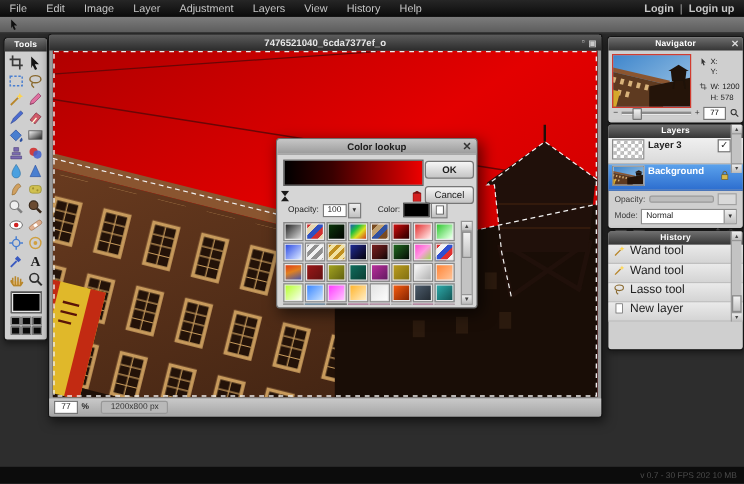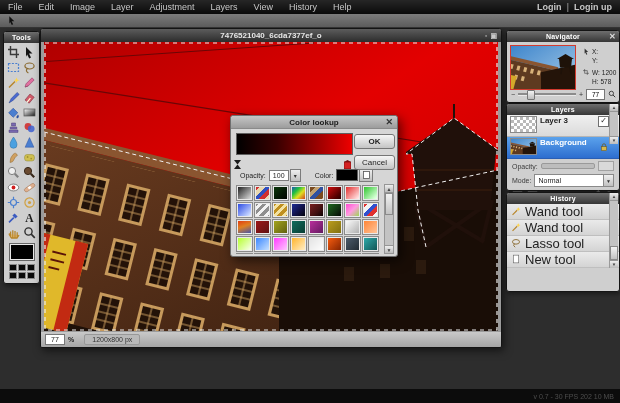--- a/index.html
+++ b/index.html
@@ -80,21 +80,21 @@
   .slider-track{flex:1;height:4px;background:#bdbdbd;border:1px solid #9a9a9a;border-radius:2px}
   .slider-valbox{width:14px;height:8px;background:#d9d9d9;border:1px solid #a2a2a2}
   .select-box{flex:1;height:11px;background:#fff;border:1px solid #8a8a8a;font-size:7px;color:#222;display:flex;align-items:center;padding-left:3px;cursor:pointer;position:relative}
   .select-arrow{position:absolute;right:0;top:0;width:9px;height:100%;background:linear-gradient(#efefef,#c0c0c0);border-left:1px solid #8a8a8a;font-size:5px;display:flex;align-items:center;justify-content:center;color:#333}
   .layers-toolbar{display:flex;align-items:center;gap:3px;padding:2px 4px 0}
   .tb-btn{width:12px;height:10px;display:flex;align-items:center;justify-content:center;cursor:pointer}
   .tb-spacer{flex:1}
   
   .history-panel{left:506px;top:164px;width:112px;height:98px}
   .hist-rows{position:relative}
-  .hist-item{height:15px;display:flex;align-items:center;gap:4px;padding:0 11px 0 4px;font-size:13px;color:#222;background:linear-gradient(#eaeaea,#d4d4d4);border-bottom:1px solid #bfbfbf;cursor:pointer;white-space:nowrap}
+  .hist-item{height:15px;display:flex;align-items:flex-start;gap:4px;padding:0 11px 0 4px;font-size:10px;color:#222;background:linear-gradient(#eaeaea,#d4d4d4);border-bottom:1px solid #bfbfbf;cursor:pointer;white-space:nowrap}
   .hist-item.selected{background:linear-gradient(#5ba2ec,#2d6ecf);color:#fff;font-weight:bold;border-bottom:1px solid #2a5fb4}
   .hist-scroll{position:absolute;right:1px;top:0;width:8px;height:75px;background:#c3c3c3;border-left:1px solid #9a9a9a}
   .hs-arrow{height:7px;background:linear-gradient(#eee,#bbb);border-bottom:1px solid #969696;font-size:4.5px;color:#444;display:flex;align-items:center;justify-content:center}
   .hs-arrow.b{position:absolute;bottom:0;left:0;right:0;border-top:1px solid #969696;border-bottom:none}
   .hs-thumb{position:absolute;left:0;right:0;bottom:8px;height:14px;background:linear-gradient(#f2f2f2,#c2c2c2);border:1px solid #8a8a8a;box-sizing:border-box}
   
   .bottom-strip{position:absolute;left:0;right:0;bottom:0;height:14px;background:#0c0c0c;display:flex;align-items:center;justify-content:flex-end;padding-right:6px;font-size:7px;color:#4d4d4d}
 </style>
 </head>
 <body>
@@ -653,21 +653,21 @@
           <span><svg width="10" height="10" viewBox="0 0 13 13">
               <ellipse cx="6.5" cy="5" rx="4.6" ry="3" fill="none" stroke="#8a6a30" stroke-width="1.2"></ellipse>
               <path d="M4.4 7.6q-2.4 2.2 1 4.4" fill="none" stroke="#8a6a30" stroke-width="1.2"></path>
             </svg></span>
           <span>Lasso tool</span>
         </div>
         <div class="hist-item">
           <span><svg width="10" height="10" viewBox="0 0 13 13">
               <rect x="3" y="1.5" width="7" height="10" fill="#fff" stroke="#666" stroke-width="0.8"></rect>
             </svg></span>
-          <span>New tool</span>
+          <span>New layer</span>
         </div>
       </div>
     <div class="hist-scroll">
       <div class="hs-arrow">▲</div>
       <div class="hs-thumb"></div>
       <div class="hs-arrow b">▼</div>
     </div>
   </div>
 
 </div>

